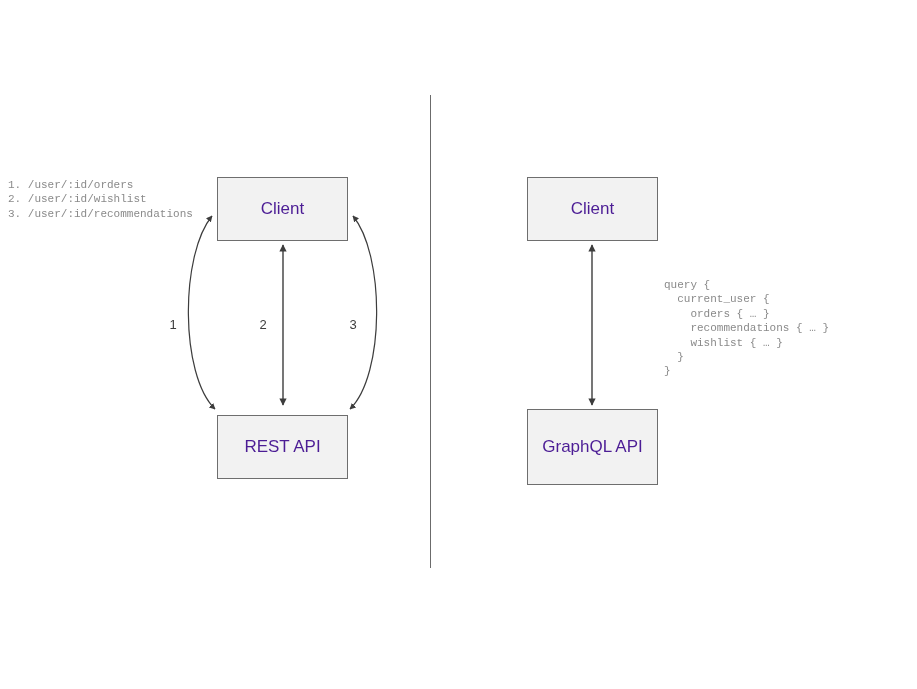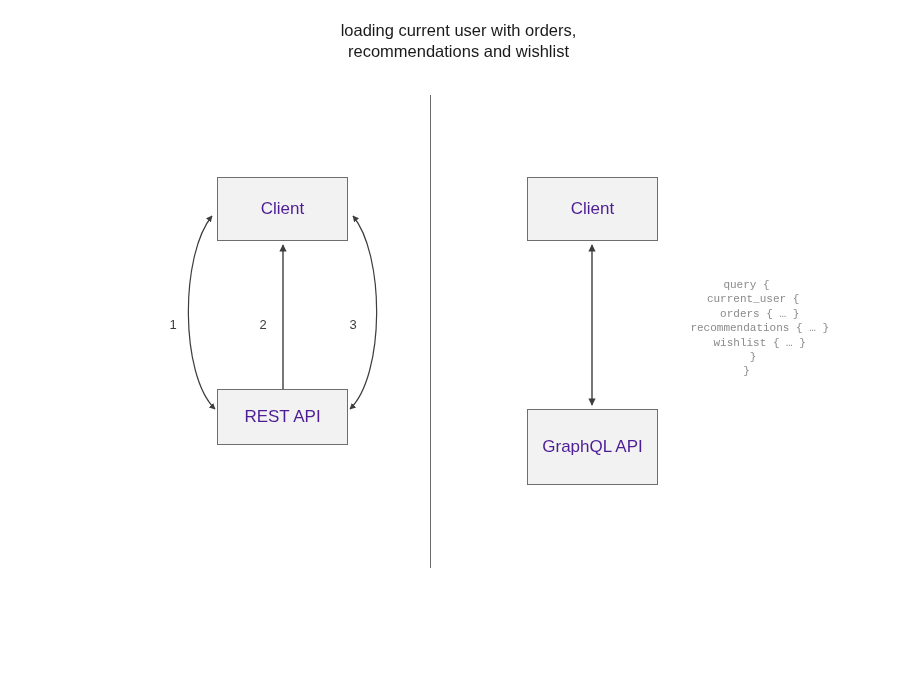--- a/index.html
+++ b/index.html
@@ -47,35 +47,35 @@
     background: #f2f2f2;
     border: 1.3px solid #6e6e6e;
     display: flex;
     align-items: center;
     justify-content: center;
     color: #4c1d95;
     font-size: 17px;
     font-family: "Liberation Sans", sans-serif;
   }
   #node-client-rest  { left: 217px; top: 177px; width: 131px; height: 64px; }
-  #node-rest-api     { left: 217px; top: 389px; width: 131px; height: 56px; }
+  #node-rest-api     { left: 217px; top: 415px; width: 131px; height: 64px; }
   #node-client-gql   { left: 527px; top: 177px; width: 131px; height: 64px; }
   #node-graphql-api  { left: 527px; top: 409px; width: 131px; height: 76px; }
 
   
   .mono-block {
     position: absolute;
     font-family: "Liberation Mono", "DejaVu Sans Mono", monospace;
     font-size: 11px;
     line-height: 14.4px;
     color: #8a8a8a;
     white-space: pre;
   }
   #rest-endpoints { left: 8px;   top: 178px; }
-  #graphql-query  { left: 664px; top: 278px; text-align: center; }
+  #graphql-query  { left: 664px; top: 278px; }
 
   
   .edge-label {
     position: absolute;
     font-size: 13px;
     color: #3d3d3d;
     font-family: "Liberation Sans", sans-serif;
     text-align: center;
     width: 20px;
   }
@@ -91,22 +91,20 @@
     width: 917px;
     height: 689px;
     pointer-events: none;
   }
 </style>
 </head>
 <body>
 
 <div id="canvas">
 
-  <div class="diagram-title">loading current user with orders,
-recommendations and wishlist</div>
 
   <div class="divider"></div>
 
   <svg id="edge-layer" viewBox="0 0 917 689" xmlns="http://www.w3.org/2000/svg">
     <defs>
       <marker id="arrow-end" viewBox="0 0 10 10" refX="9" refY="5" markerWidth="5.2" markerHeight="5.2" orient="auto-start-reverse">
         <path d="M 0 0 L 10 5 L 0 10 z" fill="#3d3d3d"></path>
       </marker>
       <marker id="arrow-start" viewBox="0 0 10 10" refX="9" refY="5" markerWidth="5.2" markerHeight="5.2" orient="auto-start-reverse">
         <path d="M 0 0 L 10 5 L 0 10 z" fill="#3d3d3d"></path>
@@ -115,20 +113,23 @@
 
     <path d="M 215 409 C 180 375, 180 255, 212 216" fill="none" stroke="#3d3d3d" stroke-width="1.2" marker-start="url(#arrow-start)" marker-end="url(#arrow-end)"></path>
 
     <path d="M 283 405 L 283 245" fill="none" stroke="#3d3d3d" stroke-width="1.4" marker-start="url(#arrow-start)" marker-end="url(#arrow-end)"></path>
 
     <path d="M 350 409 C 385 375, 385 255, 353 216" fill="none" stroke="#3d3d3d" stroke-width="1.2" marker-start="url(#arrow-start)" marker-end="url(#arrow-end)"></path>
 
     <path d="M 592 405 L 592 245" fill="none" stroke="#3d3d3d" stroke-width="1.4" marker-start="url(#arrow-start)" marker-end="url(#arrow-end)"></path>
   </svg>
 
+  <div class="mono-block" id="rest-endpoints">1. /user/:id/orders
+2. /user/:id/wishlist
+3. /user/:id/recommendations</div>
 
   <div class="node" id="node-client-rest">
     <span>Client</span>
   </div>
 
   <div class="node" id="node-rest-api">
     <span>REST API</span>
   </div>
 
   <div class="edge-label" id="edge-label-1">1</div>

